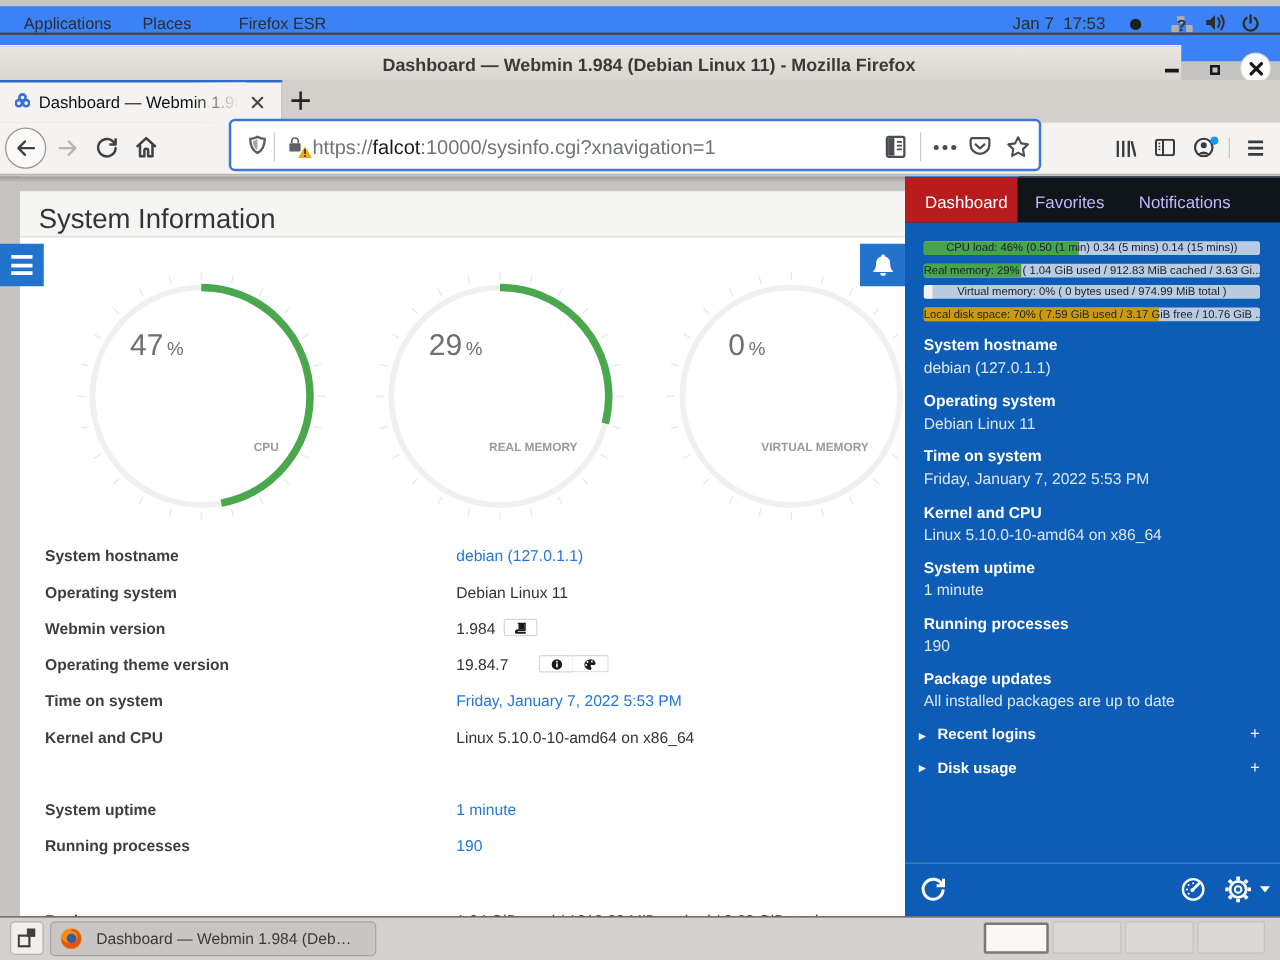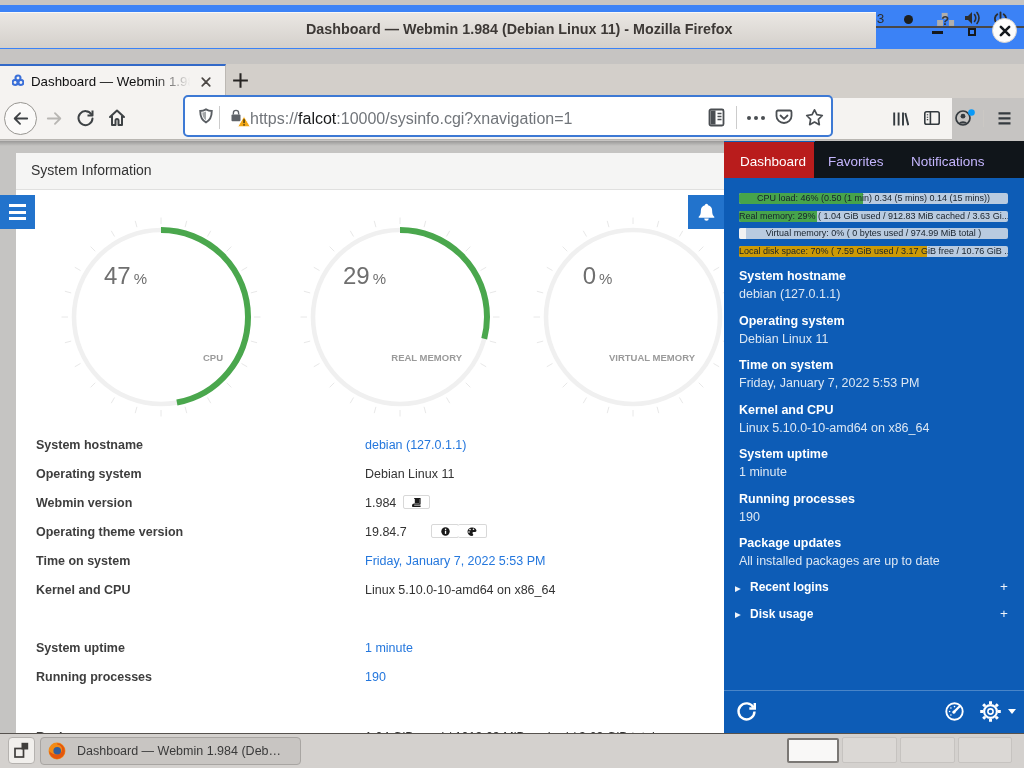--- a/index.html
+++ b/index.html
@@ -4,38 +4,38 @@
 <style>
 *{margin:0;padding:0;box-sizing:border-box}
 html,body{width:1024px;height:768px;overflow:hidden;font-family:"Liberation Sans",sans-serif;background:#c6c4c2}
 .abs{position:absolute}
 #stage{position:relative;width:1024px;height:768px}
 
 #topbar{left:0;top:5px;width:1024px;height:44px;background:#3b82f6;color:#2d2d2d;font-size:13px}
 #topbar .item{position:absolute;top:6px}
 #winborder{left:0;top:26px;width:1024px;height:1.6px;background:#4a4847}
 
-#titlebar{left:0;top:12px;width:876px;height:36px;background:linear-gradient(#eae7e3,#d4d0cb);border-top:1px solid #f8f7f6}
+#titlebar{left:0;top:36px;width:945px;height:36px;background:linear-gradient(#eae7e3,#d4d0cb);border-top:1px solid #f8f7f6}
 #title{position:absolute;left:306px;top:8px;font-weight:bold;font-size:14.3px;color:#3c3835;white-space:nowrap}
 
 #tabbar{left:0;top:64px;width:1024px;height:34px;background:#d3cfca}
 #tab1{position:absolute;left:0;top:0;width:226px;height:34px;background:#f5f3f1;border-right:1px solid #bcb8b3;border-top:2.5px solid #3269c8}
 #tablabel{position:absolute;left:31px;top:7.5px;font-size:13.3px;color:#0f0f10;width:164px;white-space:nowrap;overflow:hidden}
 #tabfade{position:absolute;left:153px;top:0;width:44px;height:34px;background:linear-gradient(90deg,rgba(245,243,241,0),#f5f3f1 85%)}
 
-#navbar{left:0;top:98px;width:952px;height:42px;background:#f5f3f1;border-bottom:1px solid #b9b6b2}
+#navbar{left:0;top:98px;width:1024px;height:42px;background:#f5f3f1;border-bottom:1px solid #b9b6b2}
 #urlbar{position:absolute;left:183px;top:-3px;width:650px;height:42px;background:#fff;border:2px solid #3d79d4;border-radius:5px}
 .urltext{position:absolute;font-size:16px;white-space:nowrap}
 
 #page{left:0;top:141px;width:1024px;height:592px;background:#fff}
 #leftsliver{position:absolute;left:0;top:0;width:16px;height:592px;background:#c5c4c2}
 #topshadow{position:absolute;left:0;top:0;width:724px;height:13px;background:#c5c4c2}
 #topshadow::after{content:"";position:absolute;left:0;top:0;width:724px;height:5px;background:linear-gradient(rgba(0,0,0,0.22),rgba(0,0,0,0))}
 #pgheader{position:absolute;left:16px;top:12px;width:708px;height:36.5px;background:#f5f5f4;border-bottom:1px solid #e0e0df}
-#pgheader span{position:absolute;left:15px;top:9px;font-size:14px;color:#333}
+#pgheader span{position:absolute;left:15px;top:9px;font-size:22px;color:#333}
 #hambtn{position:absolute;left:0;top:54px;width:35px;height:34px;background:#2273cc}
 #hambtn .bar{position:absolute;left:9px;width:17px;height:3.4px;background:#fff}
 #bellbtn{position:absolute;left:688px;top:54px;width:36px;height:34px;background:#2273cc}
 
 .trow{position:absolute;left:16px;width:708px;height:29px;font-size:12.5px}
 .trow .lab{position:absolute;left:20px;top:7px;font-weight:bold;color:#3e3e3e}
 .trow .val{position:absolute;left:349px;top:7px;color:#333}
 a.lnk{color:#2477dd;text-decoration:none}
 .minibtn{position:absolute;top:5.5px;height:14px;background:#fff;border:1px solid #d8d8d8;border-radius:2px}
 .minibtn svg{display:block}

